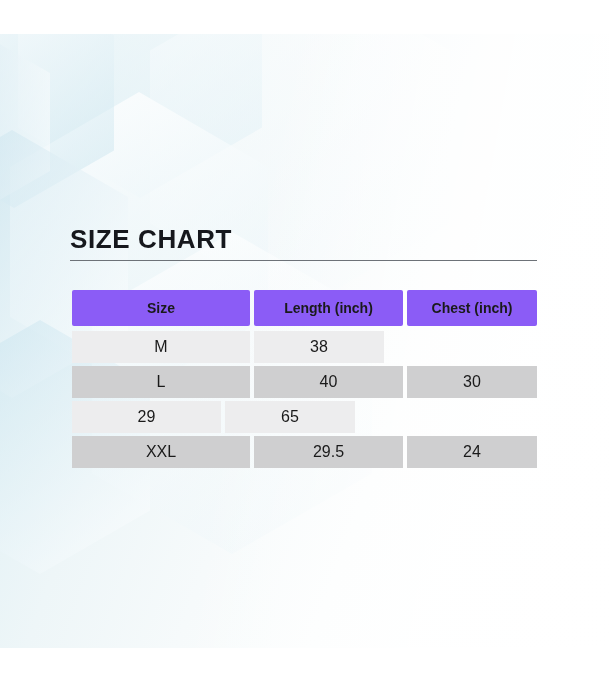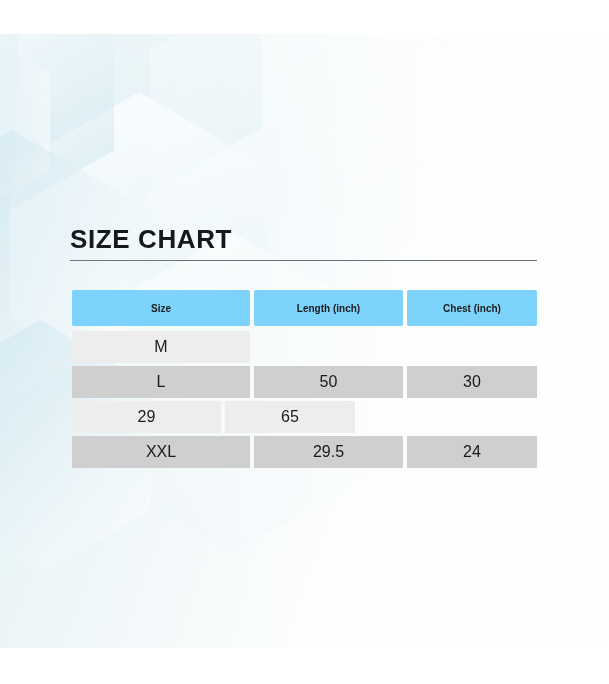--- a/index.html
+++ b/index.html
@@ -127,25 +127,25 @@
     font-size: 16px;
     color: #1a1a1a;
     height: 32px;
     box-sizing: border-box;
   }
   .c0 { width: 178px; }
   .c1 { width: 149px; }
   .c2 { width: 130px; }
 
   .hrow .cell {
-    background: #7dd3fc;
+    background: #8b5cf6;
     font-weight: bold;
     height: 36px;
     border-radius: 2px;
-    font-size: 10px;
+    font-size: 14px;
   }
   .hrow { margin-bottom: 5px; }
   .row-light .cell { background: #ededee; }
   .row-dark  .cell { background: #cfcfd0; }
   .row-last { margin-bottom: 13px; }
 </style>
 </head>
 <body>
 
 <div id="bg-panel">
@@ -167,25 +167,26 @@
   <div id="size-table">
 
     <div class="trow hrow">
       <div class="cell c0">Size</div>
       <div class="cell c1">Length (inch)</div>
       <div class="cell c2">Chest (inch)</div>
     </div>
 
     <div class="trow row-light">
       <div class="cell c0">M</div>
+      <div class="cell c2">38</div>
     </div>
 
     <div class="trow row-dark">
       <div class="cell c0">L</div>
-      <div class="cell c1">50</div>
+      <div class="cell c1">40</div>
       <div class="cell c2">30</div>
     </div>
 
     <div class="trow row-light">
       <div class="cell c1">29</div>
       <div class="cell c2">65</div>
     </div>
 
     <div class="trow row-dark row-last">
       <div class="cell c0">XXL</div>

